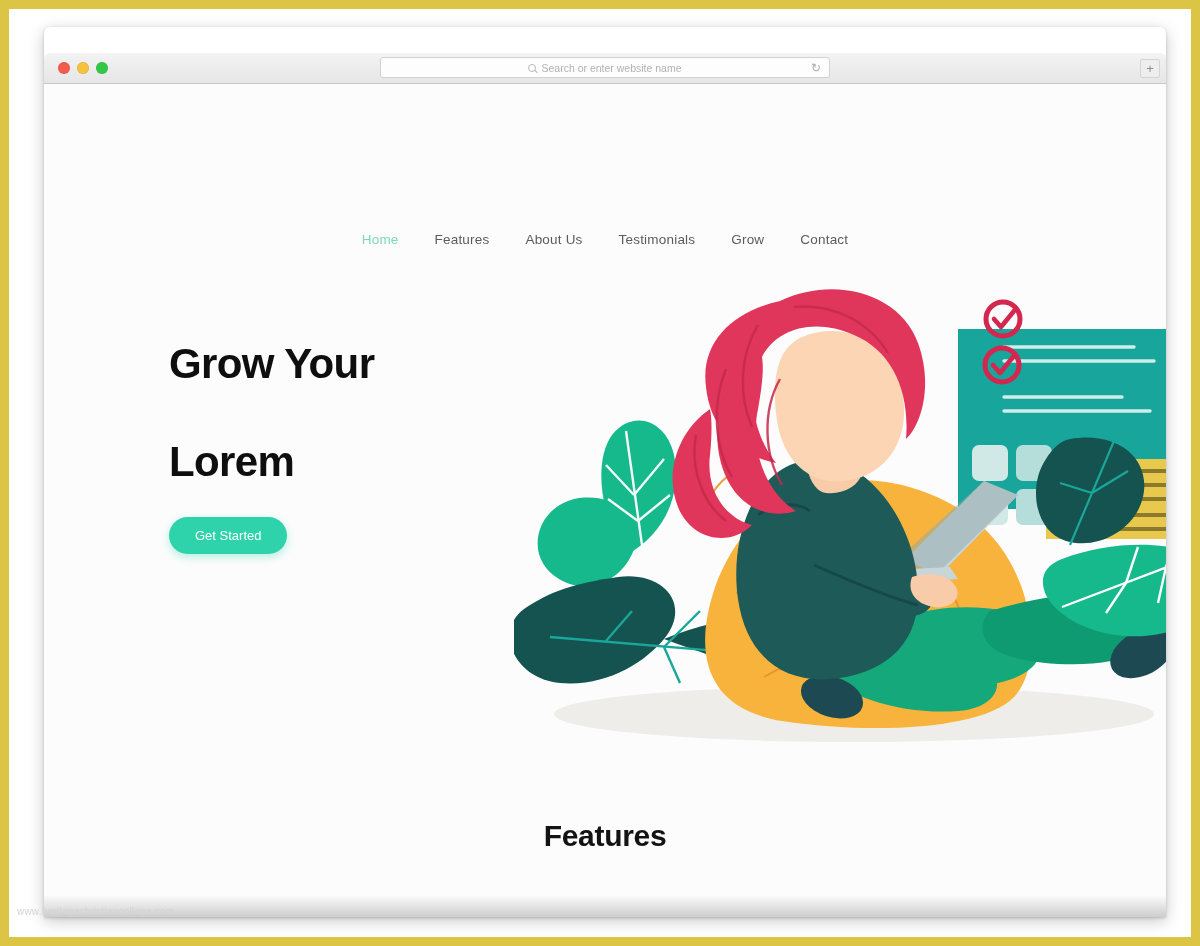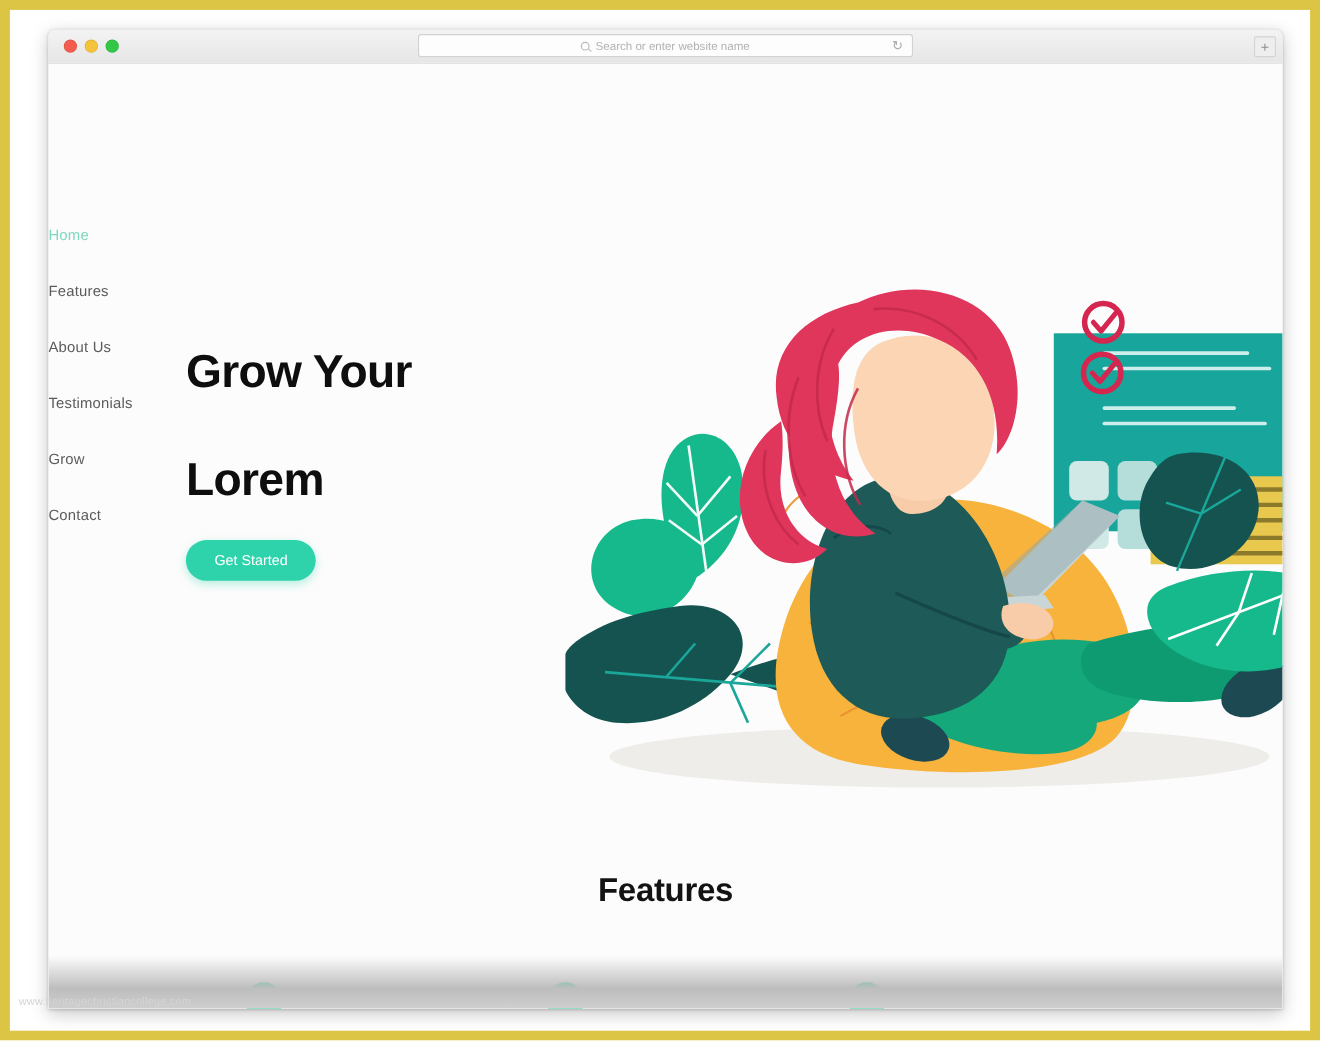--- a/index.html
+++ b/index.html
@@ -25,20 +25,21 @@
     box-shadow: 0 4px 16px rgba(0,0,0,0.22), 0 1px 3px rgba(0,0,0,0.18);
     border-radius: 6px 6px 0 0;
     overflow: hidden;
   }
   #titlebar {
     position: relative;
     height: 31px;
     background: linear-gradient(#f3f3f3, #e6e6e6);
     border-bottom: 1px solid #c9c9c9;
     border-radius: 6px 6px 0 0;
+    margin-top: 26px;
   }
   .lights { position: absolute; left: 14px; top: 9px; display: flex; gap: 7px; }
   .light { width: 12px; height: 12px; border-radius: 50%; }
   .light.red    { background: #f35c4e; box-shadow: inset 0 0 0 .5px rgba(0,0,0,.12); }
   .light.yellow { background: #f6c council; }
   .light.yellow { background: #f5c33b; box-shadow: inset 0 0 0 .5px rgba(0,0,0,.12); }
   .light.green  { background: #33c748; box-shadow: inset 0 0 0 .5px rgba(0,0,0,.12); }
 
   #addressbar {
     position: absolute;
@@ -83,21 +84,21 @@
   #logo {
     position: absolute; top: 78px; left: 0; right: 0;
     text-align: center;
     font-size: 27px; letter-spacing: .6px; color: #1f1f1f; font-weight: 400;
   }
   #logo .dot { color: #30d0ac; }
 
   #nav {
     position: absolute; top: 148px; left: 0; right: 0;
     display: flex; justify-content: center; gap: 36px;
-    font-size: 13.5px; color: #5b5b5b; flex-direction: column;
+    font-size: 13.5px; color: #5b5b5b;
   }
   #nav .nav-item { cursor: pointer; letter-spacing: .2px; }
   #nav .nav-item.active { color: #7ed8bd; }
 
   #hero-text { position: absolute; left: 125px; top: 255px; width: 330px; }
   #hero-title {
     font-size: 42px; line-height: 49px; font-weight: 700;
     color: #0e0e0e; letter-spacing: -0.6px;
   }
   #hero-sub {

